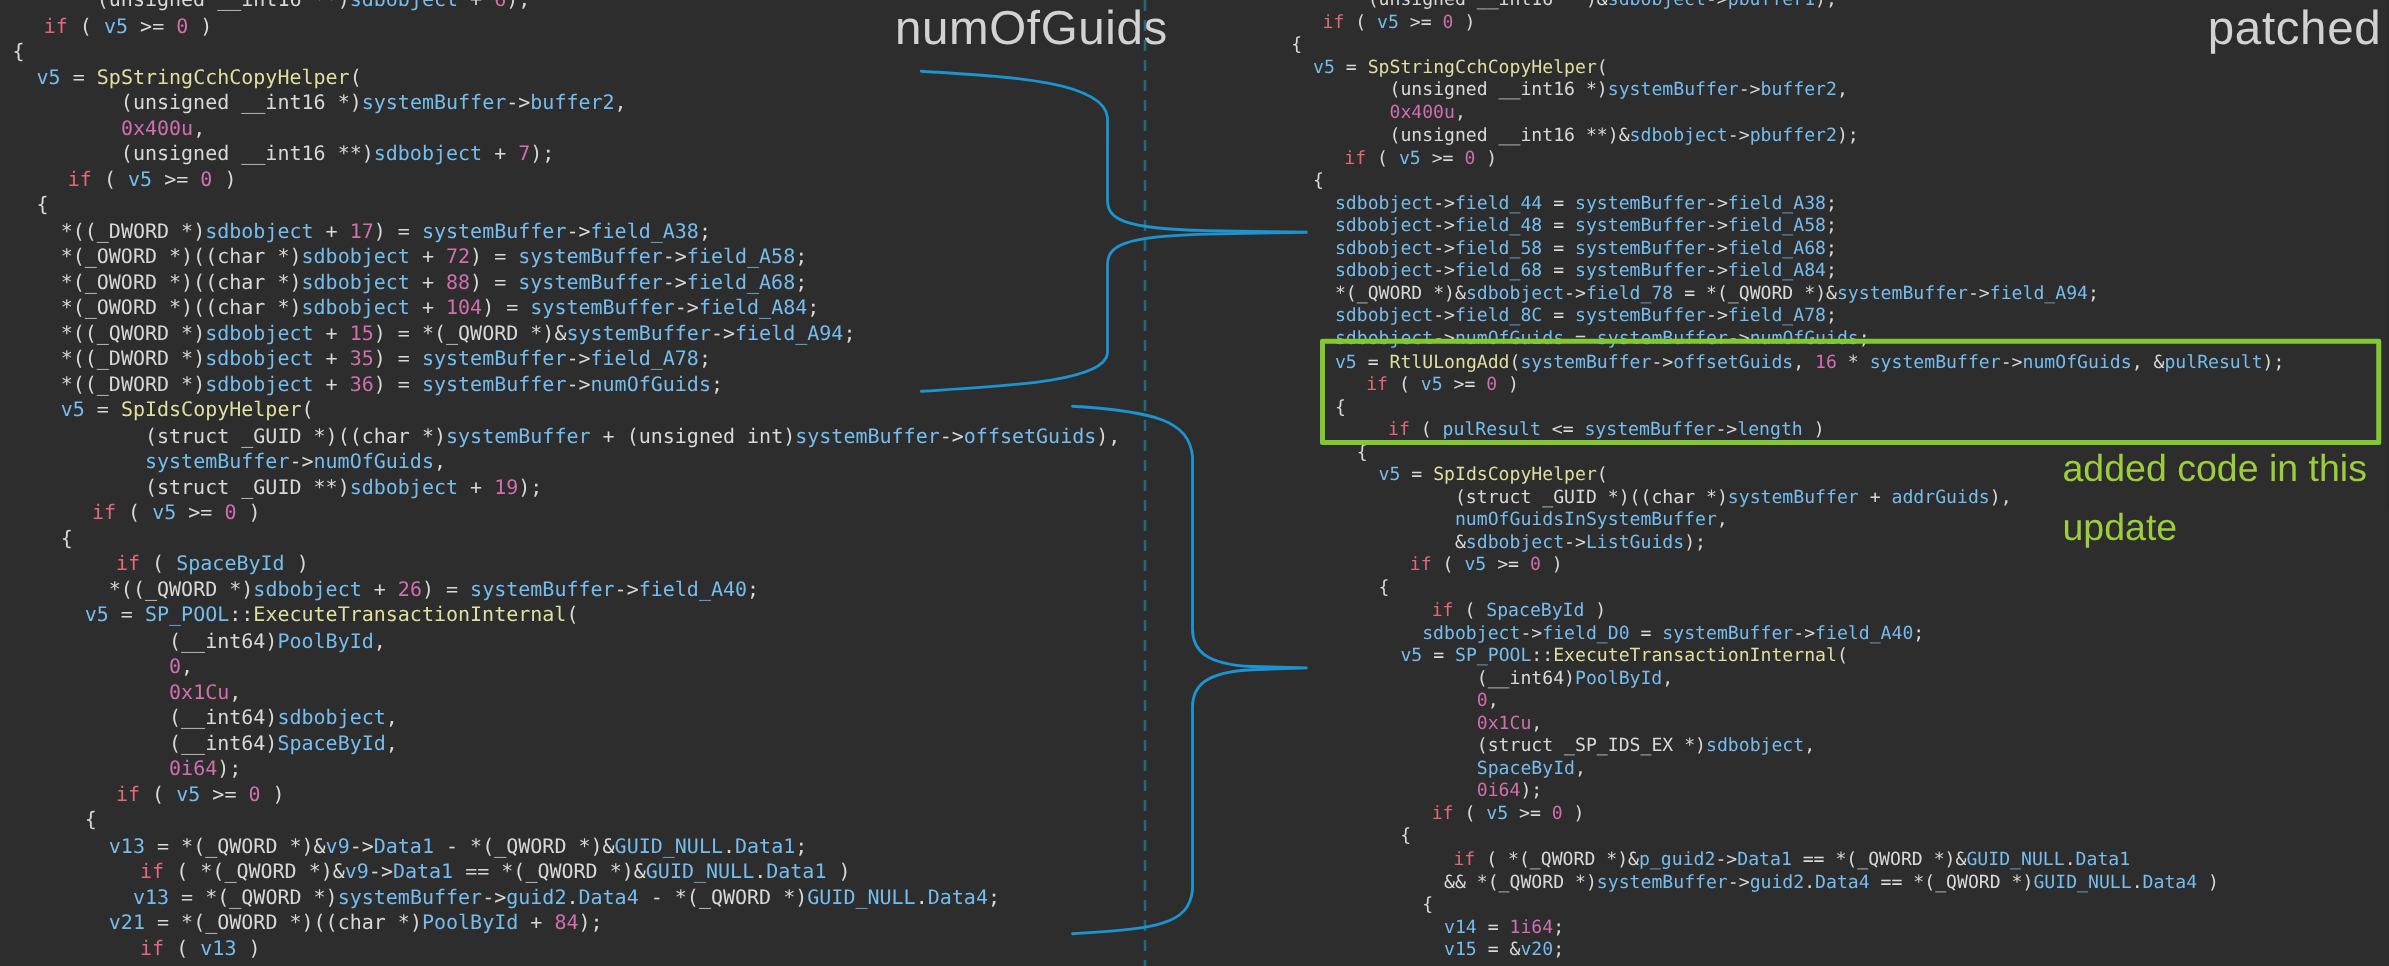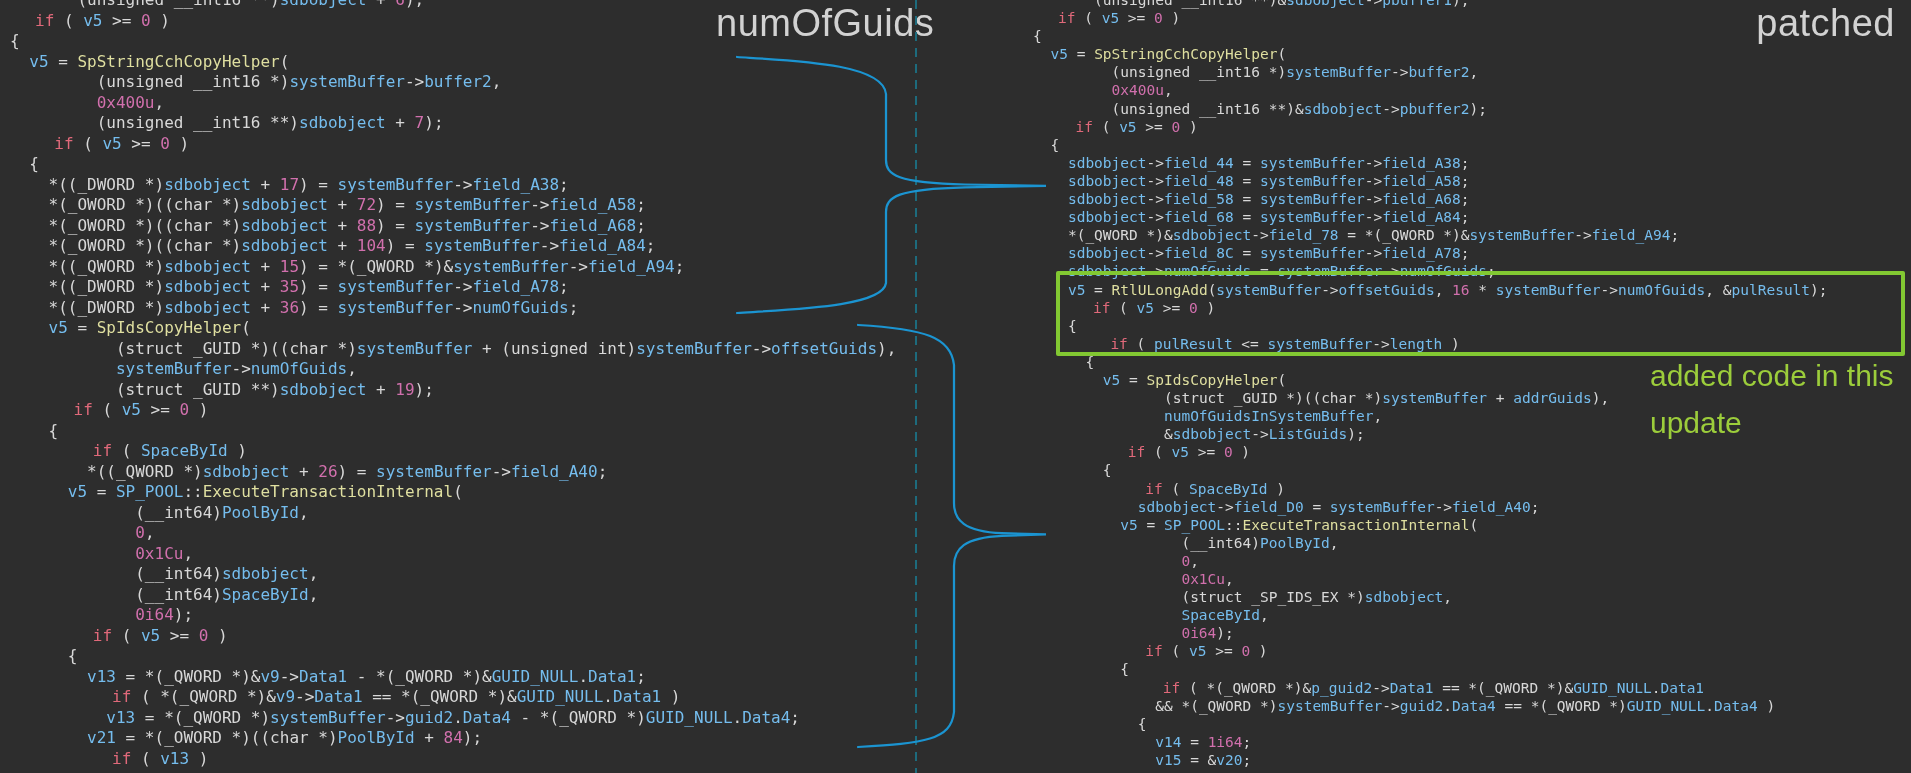--- a/index.html
+++ b/index.html
@@ -16,21 +16,21 @@
   .t-id{color:var(--code_identifier,#75bdee);}
   .t-fn{color:var(--code_function,#dfdfa0);}
   .t-num{color:var(--code_number,#d170ad);}
   .t-if{color:var(--code_keyword,#e0697a);margin-left:25px;}
   .panel-title{
     position:absolute;font-family:"Liberation Sans",sans-serif;
     font-weight:300;font-size:38px;color:var(--header_text,#d2d2d2);
     letter-spacing:0.5px;
   }
   .panel-title-left{left:716px;top:2px;}
-  .panel-title-right{right:16px;top:2px;}
+  .panel-title-right{right:6px;top:2px;}
   .divider{
     position:absolute;left:915px;top:0;width:2px;height:773px;
     background:repeating-linear-gradient(to bottom,
       var(--divider_teal,#1d6b7d) 0 9px, transparent 9px 16px);
   }
   .braces-svg{position:absolute;left:0;top:0;pointer-events:none;}
   .hl-box{
     position:absolute;left:1056px;top:271px;width:849px;height:85px;
     border:4px solid var(--highlight_box_green,#82c832);
     border-radius:2px;box-sizing:border-box;

